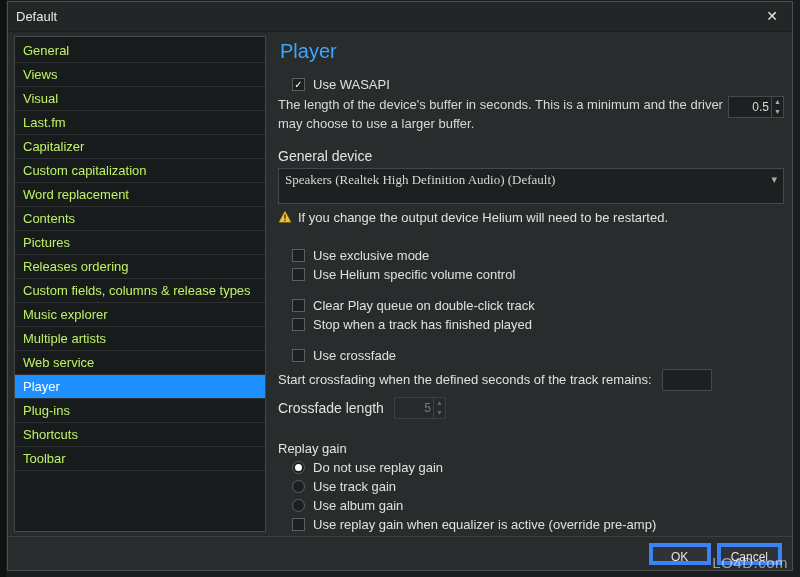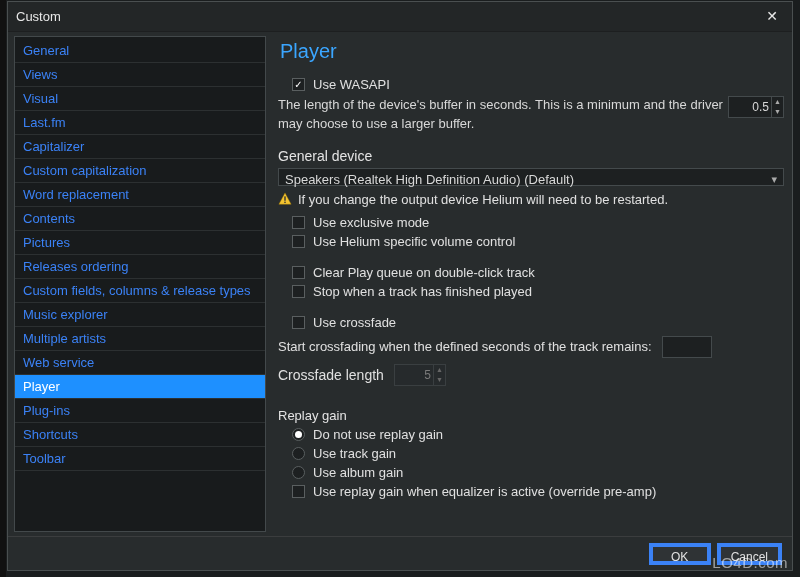--- a/index.html
+++ b/index.html
@@ -56,21 +56,21 @@
 .sidebar {
   width: 252px;
   background: #181b1c;
   border: 1px solid #43494b;
   margin: 4px 2px 4px 6px;
   overflow-y: auto;
   padding: 2px 0;
 }
 .sidebar-item {
   padding: 4px 8px;
-  color: #3b82f6;
+  color: #bef264;
   font-size: 13px;
   border-bottom: 1px solid #2c3031;
   cursor: pointer;
   white-space: nowrap;
 }
 .sidebar-item.selected {
   background: #1e90ff;
   color: #fff;
 }
 .content {
@@ -128,22 +128,23 @@
 .subheader { font-size: 14px; color: #e4e4e4; margin: 10px 0 4px 0; }
 .select {
   background: #1d2021;
   border: 1px solid #444a4c;
   color: #d8d8d8;
   padding: 3px 22px 0 6px;
   font-size: 13px;
   width: 100%;
   position: relative;
   cursor: pointer;
-  height: 18px;
+  height: 36px;
   line-height: 16px;
+  font-family: Liberation Serif, serif;
 }
 .select::after {
   content: "▾";
   position: absolute;
   right: 6px; top: 2px;
   color: #aaa;
   font-size: 11px;
 }
 .numbox {
   background: #1d2021;
@@ -166,21 +167,21 @@
   display: flex;
   flex-direction: column;
 }
 .numbox .spin span {
   flex: 1;
   font-size: 7px;
   text-align: center;
   color: #aaa;
   line-height: 10px;
 }
-.warn-row { display: flex; align-items: center; margin: 6px 0 8px 0; gap: 6px; }
+.warn-row { display: flex; align-items: center; margin: 6px 0 23px 0; gap: 6px; }
 .warn-icon {
   width: 14px; height: 14px;
   flex-shrink: 0;
 }
 .warn-icon svg { width: 14px; height: 14px; display: block; }
 .buffer-row { display: flex; align-items: flex-start; }
 .buffer-row .desc { flex: 1; margin-top: 0; }
 .inline-row { display: flex; align-items: center; gap: 10px; margin: 6px 0; flex-wrap: nowrap; }
 .inline-row .lbl { white-space: nowrap; }
 .crossfade-input {
@@ -242,21 +243,21 @@
 }
 .opt-indent { margin-left: 14px; text-align: center; }
 </style>
 </head>
 <body>
 
 <div class="app-bg"></div>
 
 <div class="window">
   <div class="titlebar">
-    <div class="title">Custom</div>
+    <div class="title">Default</div>
     <div class="close">✕</div>
   </div>
 
   <div class="body">
     <div class="sidebar" id="sidebar">
         <div class="sidebar-item">General</div>
         <div class="sidebar-item">Views</div>
         <div class="sidebar-item">Visual</div>
         <div class="sidebar-item">Last.fm</div>
         <div class="sidebar-item">Capitalizer</div>

